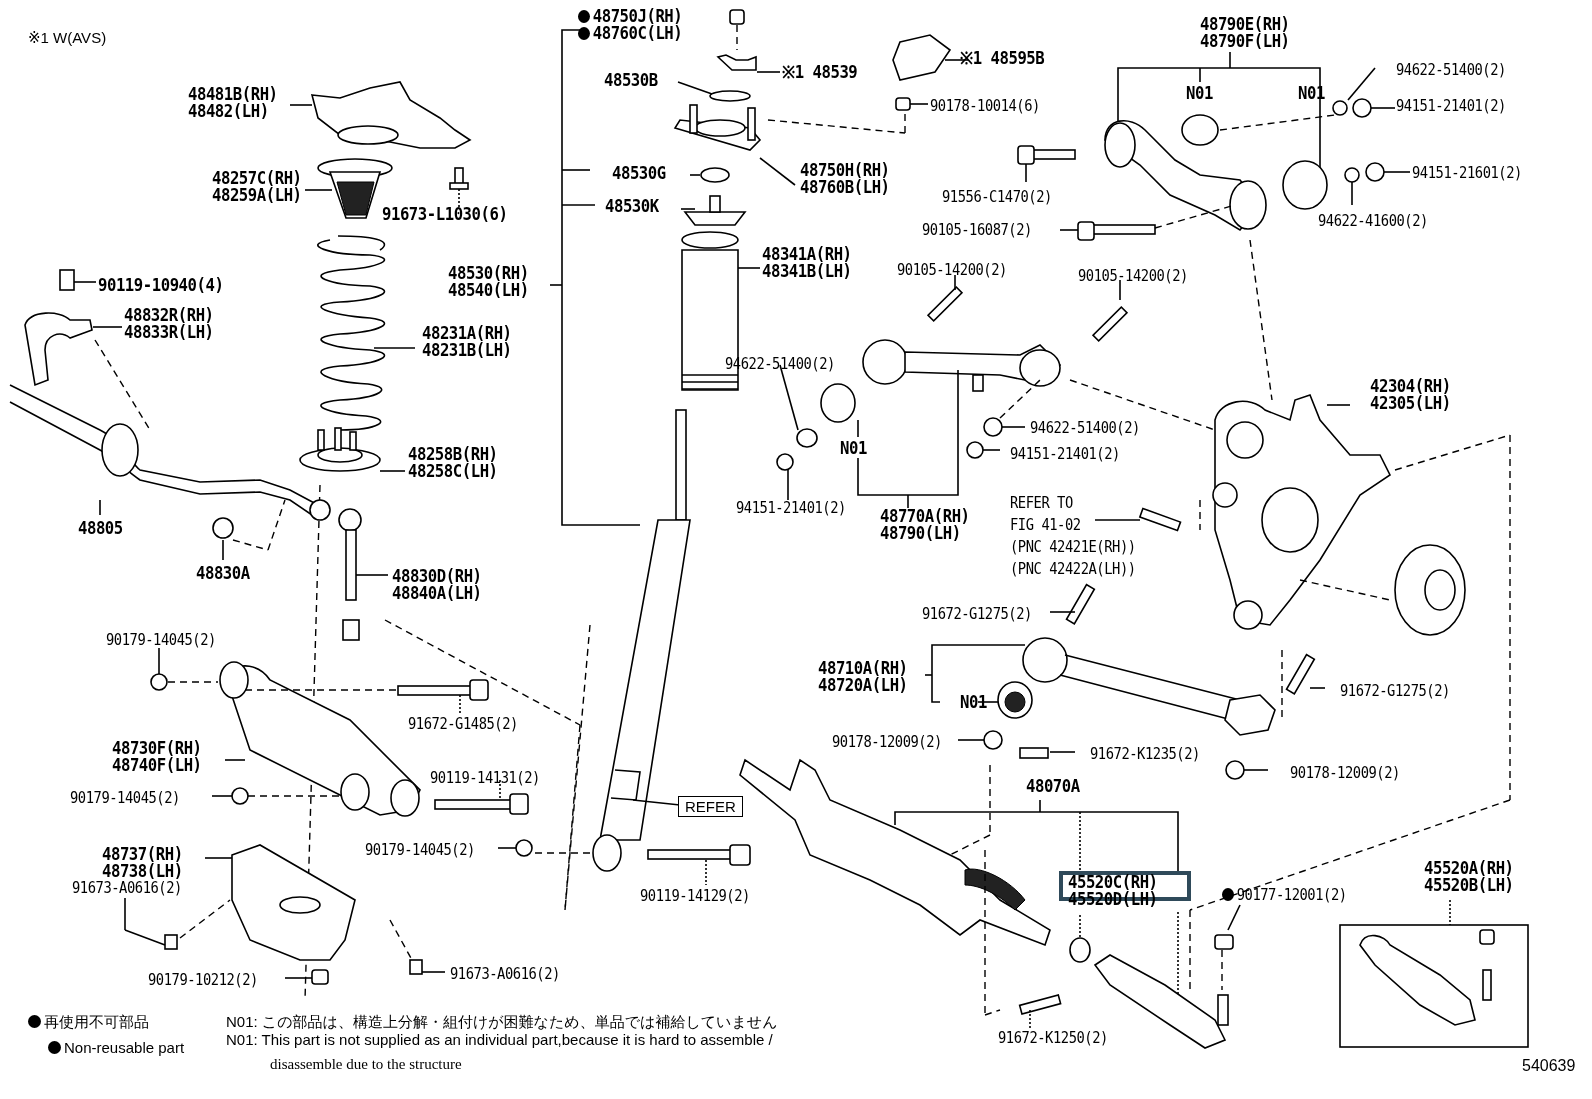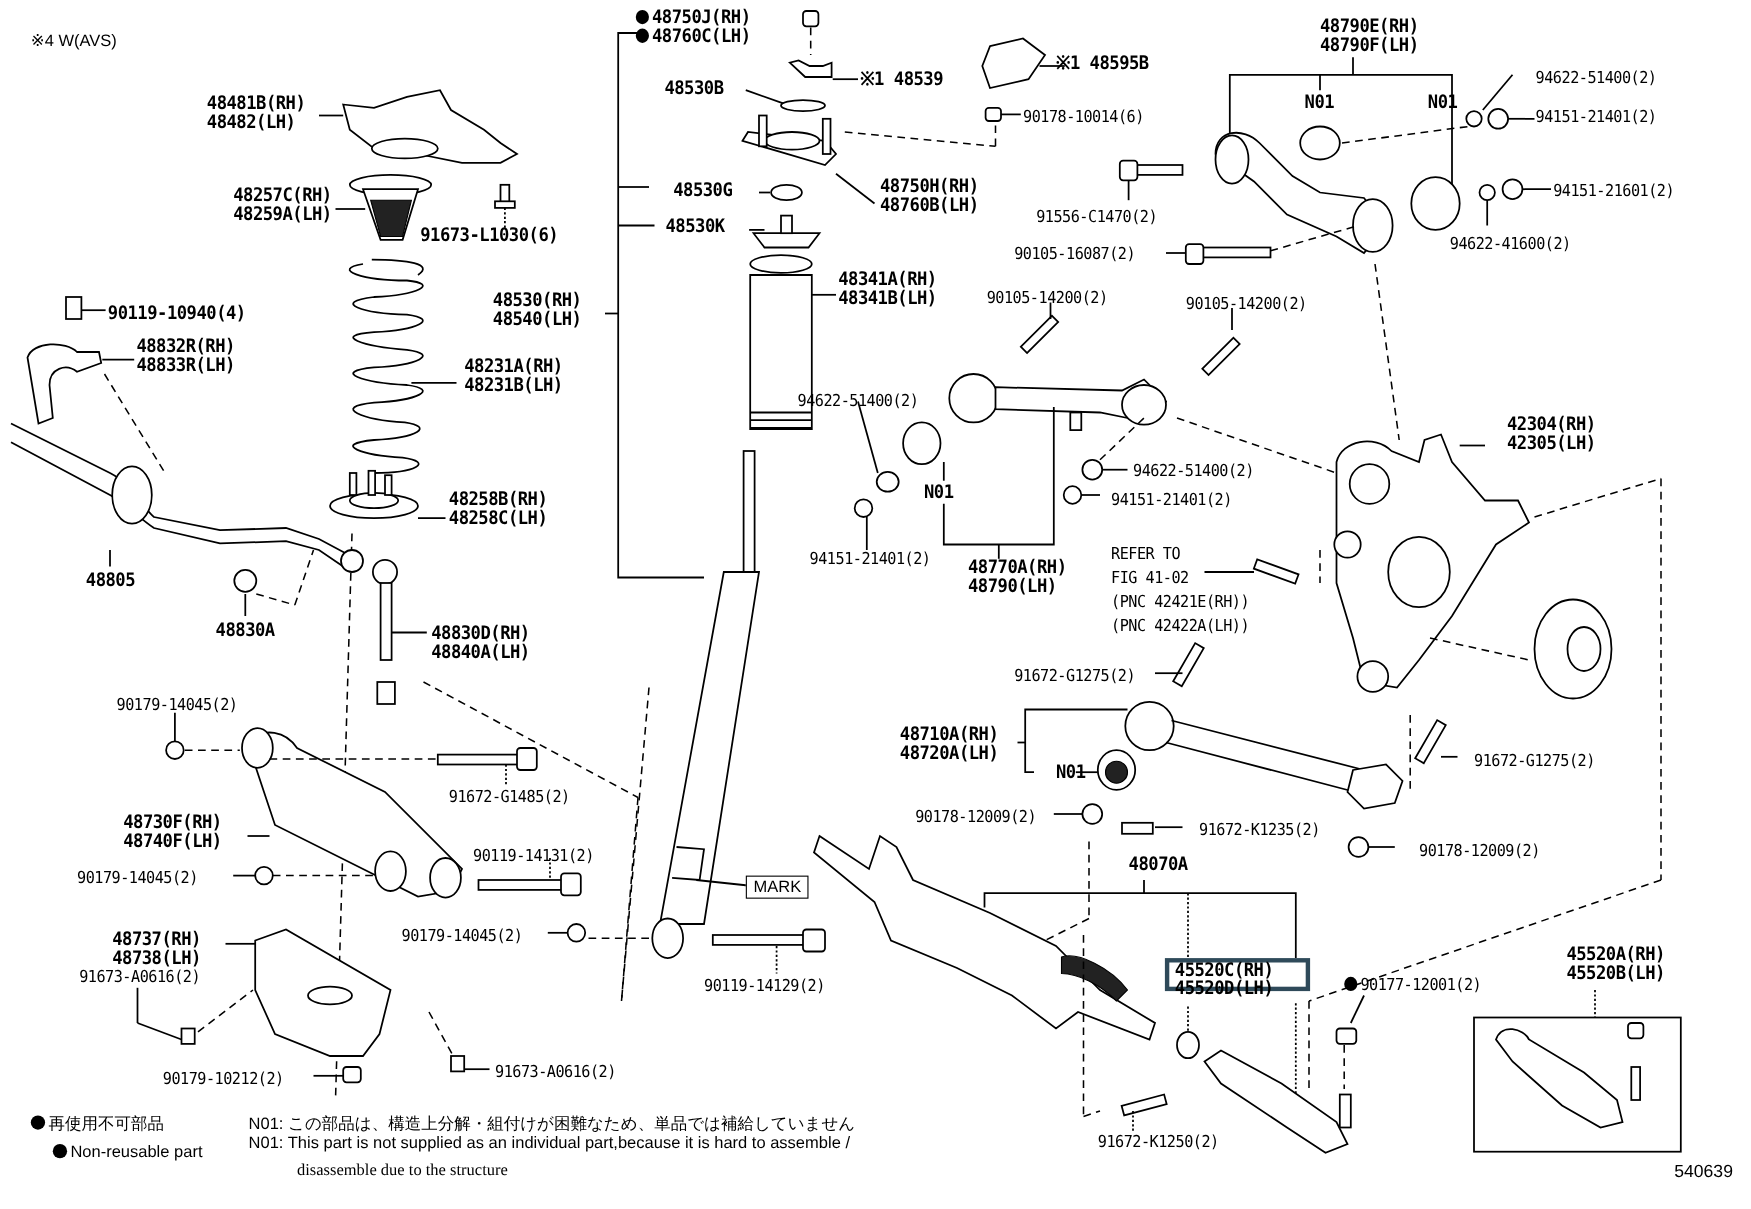--- a/index.html
+++ b/index.html
@@ -292,21 +292,21 @@
   <g>
     <rect class="pline" x="1340" y="925" width="188" height="122"></rect>
     <line class="lead" x1="1450" y1="900" x2="1450" y2="925" stroke-dasharray="2 2"></line>
     <path class="part" d="M1360,945 C1365,930 1385,935 1390,945 L1440,975 L1470,1000 L1475,1020 L1455,1025 L1420,1005 L1375,965 Z"></path>
     <rect class="part" x="1480" y="930" width="14" height="14" rx="3"></rect>
     <rect class="part" x="1483" y="970" width="8" height="30"></rect>
   </g>
 </svg>
 
 <div>
-  <div class="note" style="left:28px;top:30px;font-size:15px;">※4 W(AVS)</div>
+  <div class="note" style="left:28px;top:30px;font-size:15px;">※1 W(AVS)</div>
 
   <div class="lbl" style="left:188px;top:86px;">
       <div>48481B(RH)</div>
       <div>48482(LH)</div>
     </div>
   <div class="lbl" style="left:212px;top:170px;">
       <div>48257C(RH)</div>
       <div>48259A(LH)</div>
     </div>
   <div class="lbl" style="left:382px;top:206px;">91673-L1030(6)</div>
@@ -423,21 +423,21 @@
   <div class="lbl sm" style="left:365px;top:842px;">90179-14045(2)</div>
   <div class="lbl" style="left:102px;top:846px;">
       <div>48737(RH)</div>
       <div>48738(LH)</div>
     </div>
   <div class="lbl sm" style="left:72px;top:880px;">91673-A0616(2)</div>
   <div class="lbl sm" style="left:450px;top:966px;">91673-A0616(2)</div>
   <div class="lbl sm" style="left:148px;top:972px;">90179-10212(2)</div>
   <div class="lbl sm" style="left:640px;top:888px;">90119-14129(2)</div>
 
-  <div class="markbox" style="left:678px;top:796px;">MARK</div>
+  <div class="markbox" style="left:678px;top:796px;">REFER</div>
 </div>
 
 <div>
   <div class="note" style="left:28px;top:1014px;"><span class="dot"></span><span>再使用不可部品</span></div>
   <div class="note" style="left:28px;top:1040px;padding-left:20px;"><span class="dot"></span><span>Non-reusable part</span></div>
   <div class="note" style="left:226px;top:1014px;"><span>N01:</span> <span>この部品は、構造上分解・組付けが困難なため、単品では補給していません</span></div>
   <div class="note" style="left:226px;top:1032px;"><span>N01:</span> <span>This part is not supplied as an individual part,because it is hard to assemble /</span></div>
   <div class="note" style="left:270px;top:1056px;font-family:Liberation Serif, serif;">disassemble due to the structure</div>
   <div class="note" style="left:1522px;top:1058px;font-size:16px;">540639</div>
 </div>

